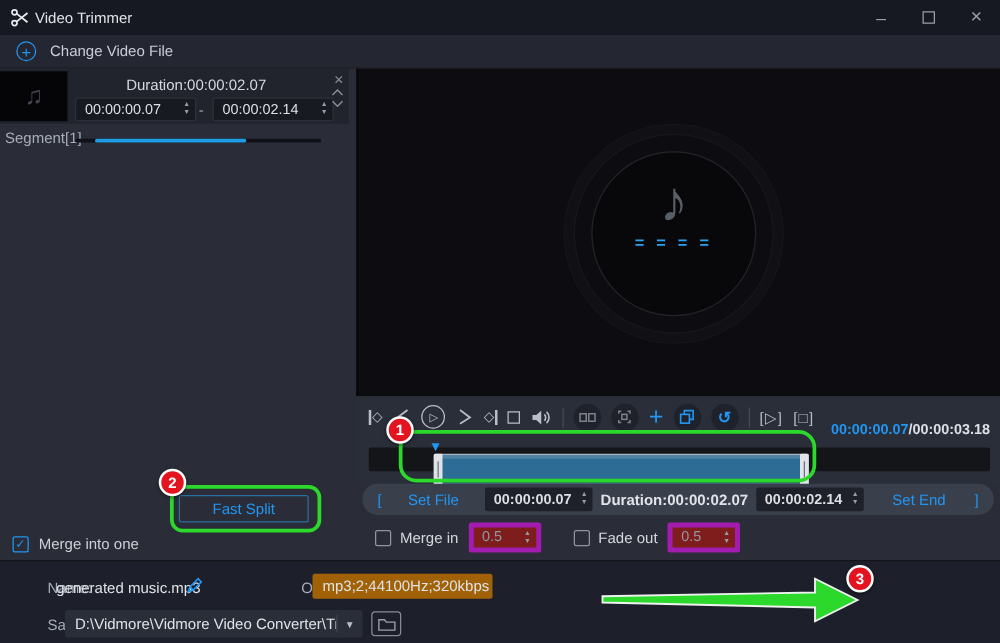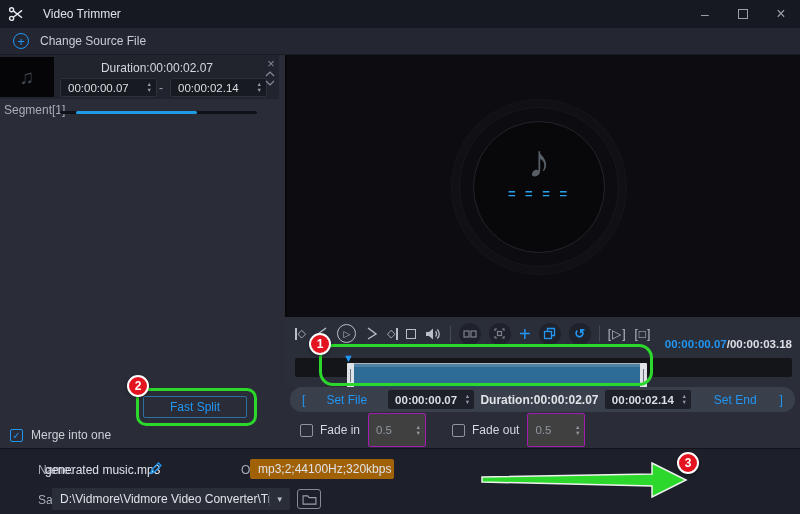--- a/index.html
+++ b/index.html
@@ -3,21 +3,21 @@
 <meta charset="utf-8">
 <style>
   * { margin:0; padding:0; box-sizing:border-box; }
   body { background:#000; font-family:"Liberation Sans", sans-serif; }
   #app { position:relative; width:800px; height:514px; background:#2a2d37; overflow:hidden;
          color:#d8dce2; font-size:12px; }
 
   
   .titlebar { position:absolute; left:0; top:0; width:800px; height:28px; background:#171922;
               display:flex; align-items:center; }
-  .titlebar .app-title { color:#dfe2e7; font-size:12px; margin-left:19px; }
+  .titlebar .app-title { color:#dfe2e7; font-size:12px; margin-left:4px; }
   .scissors { margin-left:8px; display:flex; }
   .win-ctrls { position:absolute; right:8px; top:0; height:28px; display:flex; align-items:center; gap:16px; }
   .win-btn { width:22px; height:22px; display:flex; align-items:center; justify-content:center;
              color:#9aa0a8; font-size:14px; cursor:default; }
   .max-box { width:10px; height:10px; border:1.3px solid #9aa0a8; }
 
   
   .srcbar { position:absolute; left:0; top:28px; width:800px; height:27px; background:#242732;
             border-bottom:1px solid #1a1c24; display:flex; align-items:center; }
   .plus-circle { width:16px; height:16px; border:1.5px solid #2196f3; border-radius:50%; color:#2196f3;
@@ -99,21 +99,21 @@
   .blue-txt { color:#2196f3; }
   .trim-btn { color:#2196f3; cursor:pointer; text-align:center; }
   .trim-input { position:static; width:86px; height:19px; background:#1e212a; border:none; }
   .trim-input .tval { font-weight:bold; }
   .trim-duration { width:122px; text-align:center; color:#e0e3e8; font-weight:bold; }
 
   
   .faderow { position:absolute; left:285px; top:412px; width:515px; height:36px; background:#2a2d37;
              display:flex; align-items:center; padding-left:15px; }
   .fade-label { color:#d4d7dd; margin-left:7px; }
-  .fade-input { width:58px; height:34px; background:#404040; border:1px solid #a21caf; border-radius:2px;
+  .fade-input { width:58px; height:24px; background:#7f1d1d; border:4px solid #a21caf; border-radius:2px;
                 display:flex; align-items:center; margin-left:8px; }
   .fade-input .fval { padding-left:7px; color:#9097a2; font-size:11.5px; }
   .fade-gap { width:26px; }
 
   
   .footer { position:absolute; left:0; top:448px; width:800px; height:66px; background:#1d202a;
             border-top:1px solid #12141a; }
   .f-label { position:absolute; color:#a7adb8;margin-left:28px; }
   .f-value { position:absolute; color:#dfe2e7; }
   .output-field { position:absolute; left:250px; top:10px; width:144px; height:20px; background:#a16207;
@@ -160,21 +160,21 @@
       <span class="win-btn">–</span>
       <span class="win-btn">
           <span class="max-box"></span>
         </span>
       <span class="win-btn" style="font-size:16px;">×</span>
     </div>
   </div>
 
   <div class="srcbar">
     <span class="plus-circle">+</span>
-    <span class="srcbar-label">Change Source File</span>
+    <span class="srcbar-label">Change Video File</span>
   </div>
 
   <div class="leftpanel">
     <div class="segcard">
       <div class="thumb">
         <span>♫</span>
       </div>
       <div class="seg-duration">Duration:00:00:02.07</div>
       <div class="time-box" style="left:60px; top:23px; width:97px;">
         <span class="tval">00:00:00.07</span>
@@ -311,21 +311,21 @@
         <i>▲</i>
         <i>▼</i>
       </span>
     </div>
     <span class="trim-btn" style="width:80px;">Set End</span>
     <span class="blue-txt">]</span>
   </div>
 
   <div class="faderow">
     <span class="cb"></span>
-    <span class="fade-label">Fade in</span>
+    <span class="fade-label">Merge in</span>
     <div class="fade-input">
       <span class="fval">0.5</span>
       <span class="spin">
         <i>▲</i>
         <i>▼</i>
       </span>
     </div>
     <span class="fade-gap"></span>
     <span class="cb"></span>
     <span class="fade-label">Fade out</span>

